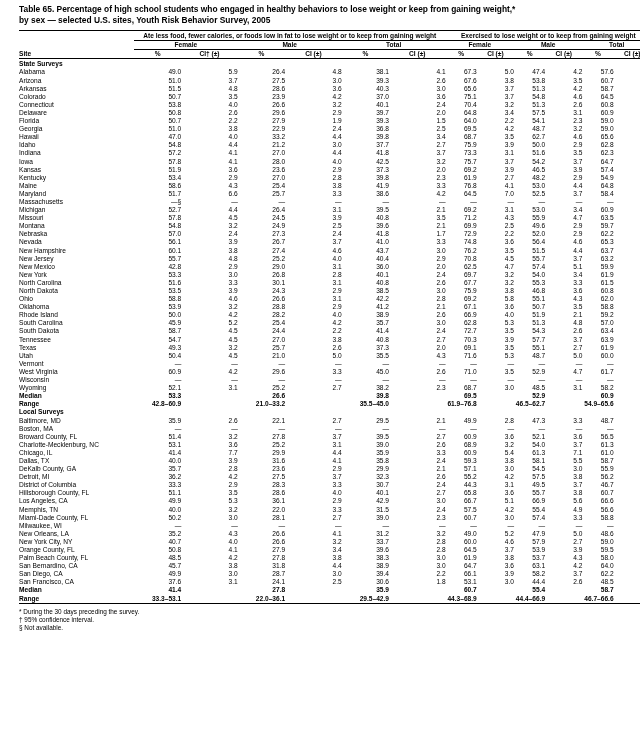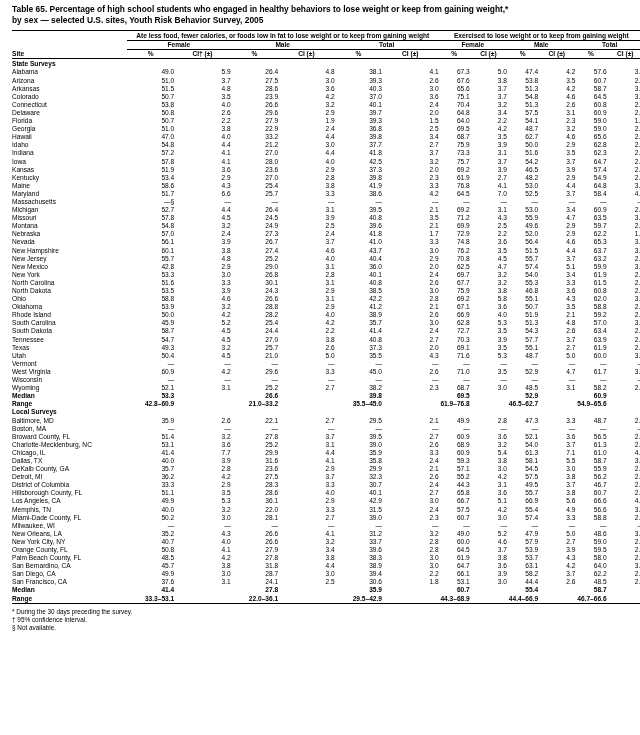--- a/index.html
+++ b/index.html
@@ -7,21 +7,21 @@
     padding: 0;
     background: #ffffff;
   }
   body {
     width: 640px;
     font-family: "Liberation Sans", sans-serif;
     color: #000000;
   }
   .page {
     width: 524px;
-    padding: 4px 4px 2px 12px;
+    padding: 4px 4px 2px 19px;
     box-sizing: border-box;
   }
   .title {
     font-size: 8.4px;
     font-weight: bold;
     line-height: 11px;
     margin-bottom: 4px;
   }
   table.main {
     border-collapse: collapse;

